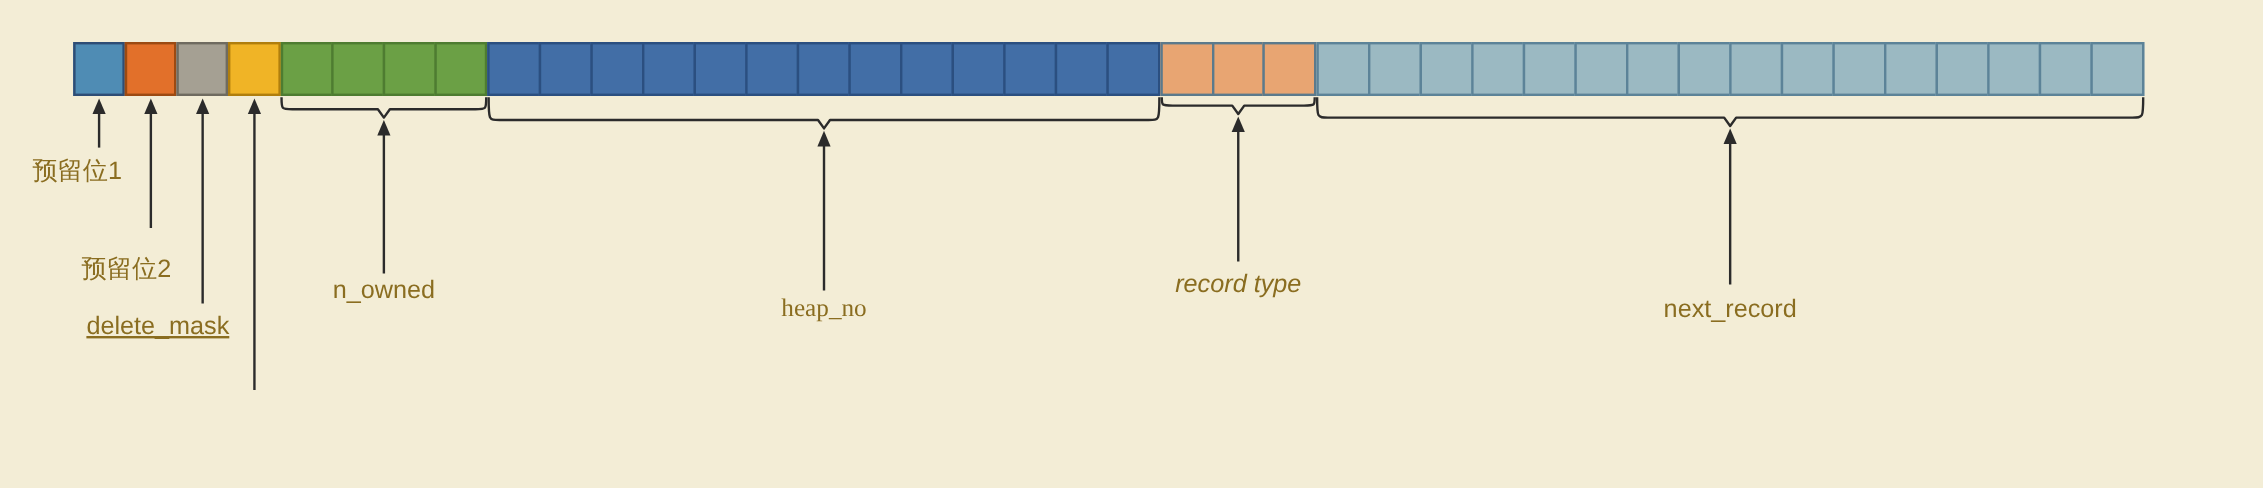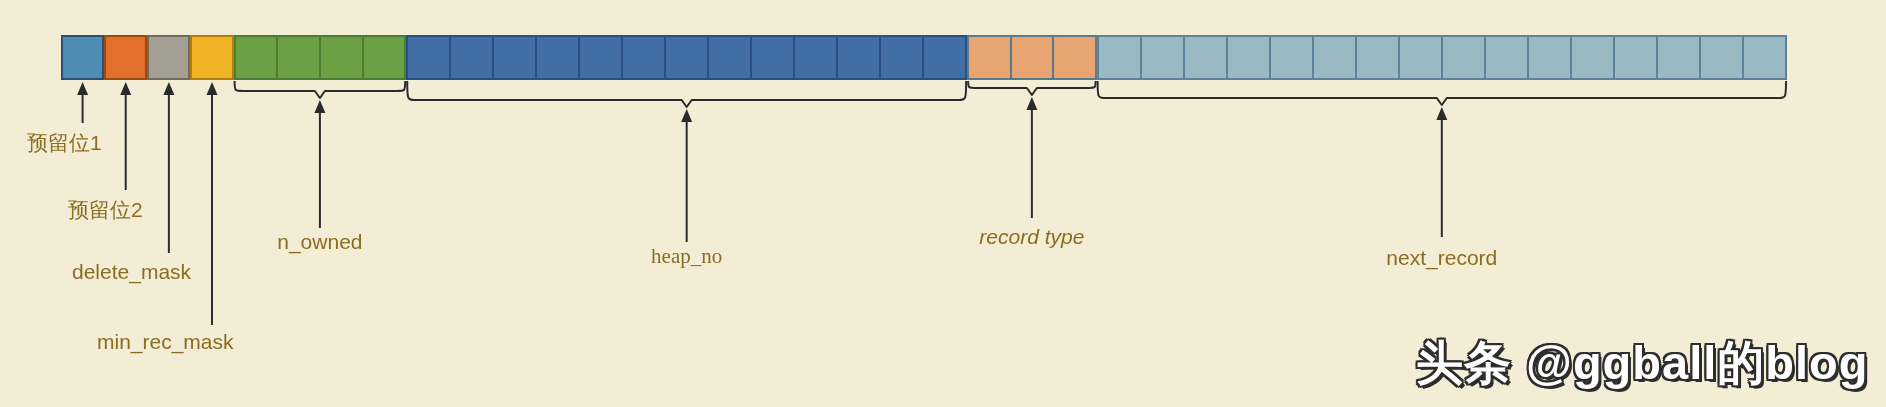--- a/index.html
+++ b/index.html
@@ -49,37 +49,35 @@
       <line x1="686.675" y1="242" x2="686.675" y2="120" stroke="#2b2b2b" stroke-width="2"></line>
       <polygon points="686.675,109 681.175,122 692.175,122" fill="#2b2b2b"></polygon>
       <path d="M 968.15 81 C 968.15 88 968.15 88 977.15 88 L 1026.875 88 L 1031.875 95 L 1036.875 88 L 1086.6 88 C 1095.6 88 1095.6 88 1095.6 81" fill="none" stroke="#2b2b2b" stroke-width="2" stroke-linejoin="round"></path>
       <line x1="1031.875" y1="218" x2="1031.875" y2="108" stroke="#2b2b2b" stroke-width="2"></line>
       <polygon points="1031.875,97 1026.375,110 1037.375,110" fill="#2b2b2b"></polygon>
       <path d="M 1097.6 81 C 1097.6 98 1097.6 98 1106.6 98 L 1436.8 98 L 1441.8 105 L 1446.8 98 L 1777 98 C 1786 98 1786 98 1786 81" fill="none" stroke="#2b2b2b" stroke-width="2" stroke-linejoin="round"></path>
       <line x1="1441.8" y1="237" x2="1441.8" y2="118" stroke="#2b2b2b" stroke-width="2"></line>
       <polygon points="1441.8,107 1436.3,120 1447.3,120" fill="#2b2b2b"></polygon>
     </svg>
   <div id="bar"></div>
-  <div id="watermark">头条 @ggball的blog</div>
 <div class="seg" style="left: 61px; top: 35px; width: 43.15px; height: 45px;">
       <div class="cell" style="background: rgb(79, 140, 180); border-color: rgb(46, 77, 117);"></div>
     </div>
     <div class="seg-label" style="left: 27px; top: 131px;">预留位1</div>
     <div class="seg" style="left: 104.15px; top: 35px; width: 43.15px; height: 45px;">
       <div class="cell" style="background: rgb(226, 112, 42); border-color: rgb(156, 74, 18);"></div>
     </div>
-    <div class="seg-label" style="left: 68px; top: 198px;">预留位2</div>
+    <div class="seg-label" style="left: 68px; top: 213px;">预留位2</div>
     <div class="seg" style="left: 147.3px; top: 35px; width: 43.15px; height: 45px;">
       <div class="cell" style="background: rgb(165, 160, 147); border-color: rgb(111, 107, 96);"></div>
     </div>
-    <div class="seg-label" style="left: 72px; top: 260px;">delete_mask</div>
+    <div class="seg-label" style="left: 72px; top: 260px; text-decoration: underline;">delete_mask</div>
     <div class="seg" style="left: 190.45px; top: 35px; width: 43.15px; height: 45px;">
       <div class="cell" style="background: rgb(240, 180, 38); border-color: rgb(176, 126, 13);"></div>
     </div>
-    <div class="seg-label" style="left: 97px; top: 330px;">min_rec_mask</div>
     <div class="seg" style="left: 233.6px; top: 35px; width: 172.6px; height: 45px;">
       <div class="cell" style="background: rgb(107, 160, 69); border-color: rgb(78, 124, 49);"></div>
       <div class="cell" style="background: rgb(107, 160, 69); border-color: rgb(78, 124, 49);"></div>
       <div class="cell" style="background: rgb(107, 160, 69); border-color: rgb(78, 124, 49);"></div>
       <div class="cell" style="background: rgb(107, 160, 69); border-color: rgb(78, 124, 49);"></div>
     </div>
     <div class="seg-label centered" style="left: 319.9px; top: 230px;">n_owned</div>
     <div class="seg" style="left: 406.2px; top: 35px; width: 560.95px; height: 45px;">
       <div class="cell" style="background: rgb(66, 110, 166); border-color: rgb(43, 79, 128);"></div>
       <div class="cell" style="background: rgb(66, 110, 166); border-color: rgb(43, 79, 128);"></div>

